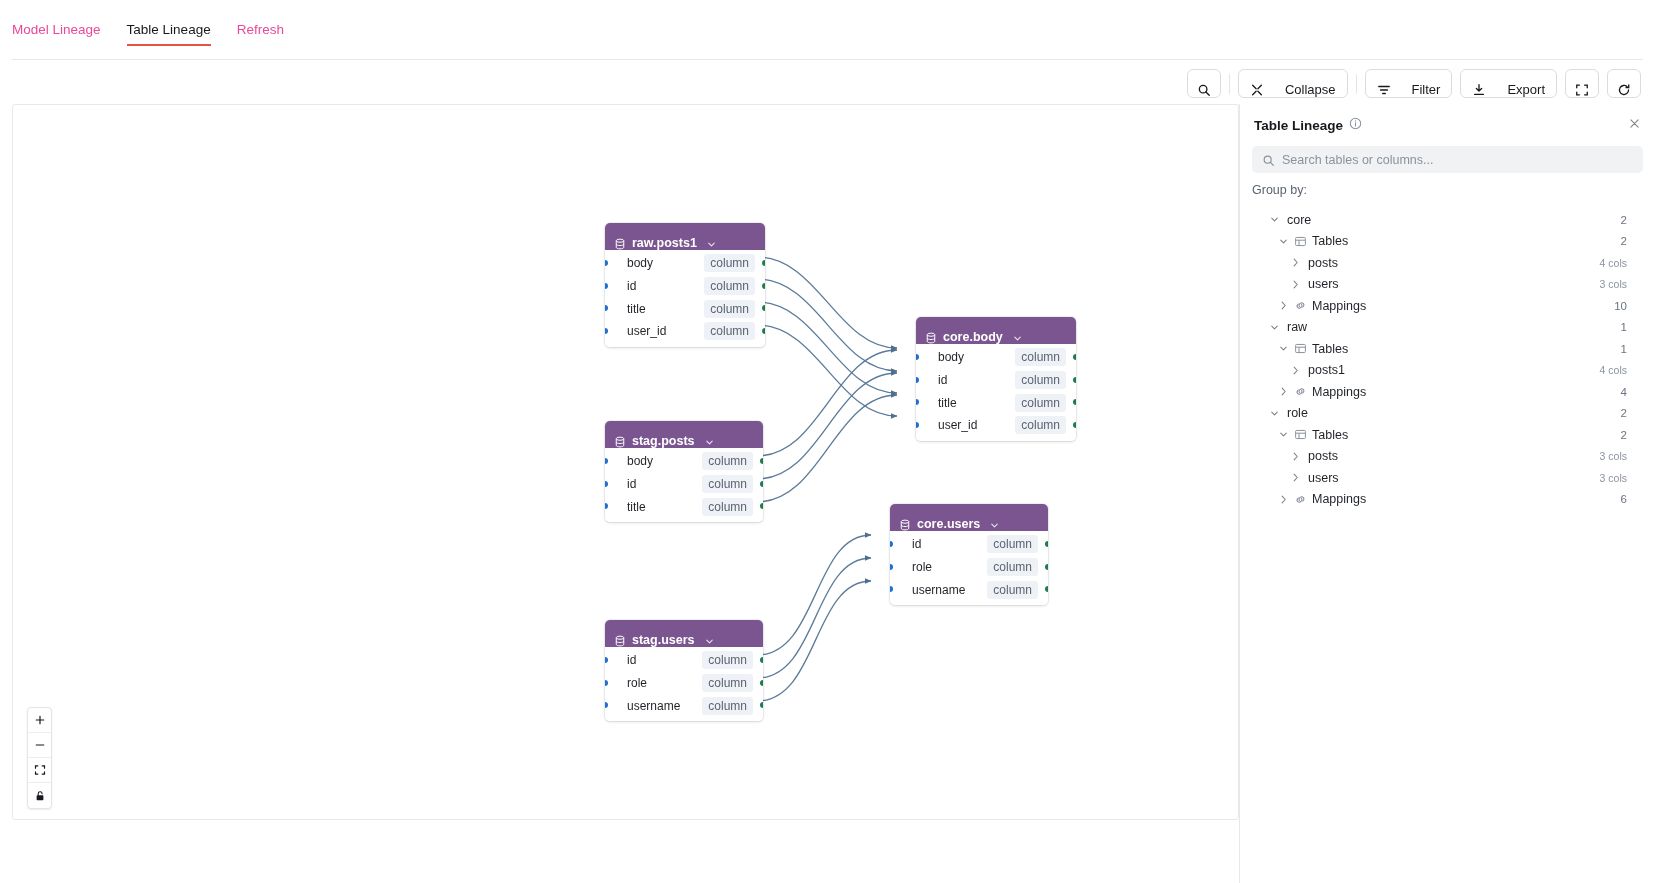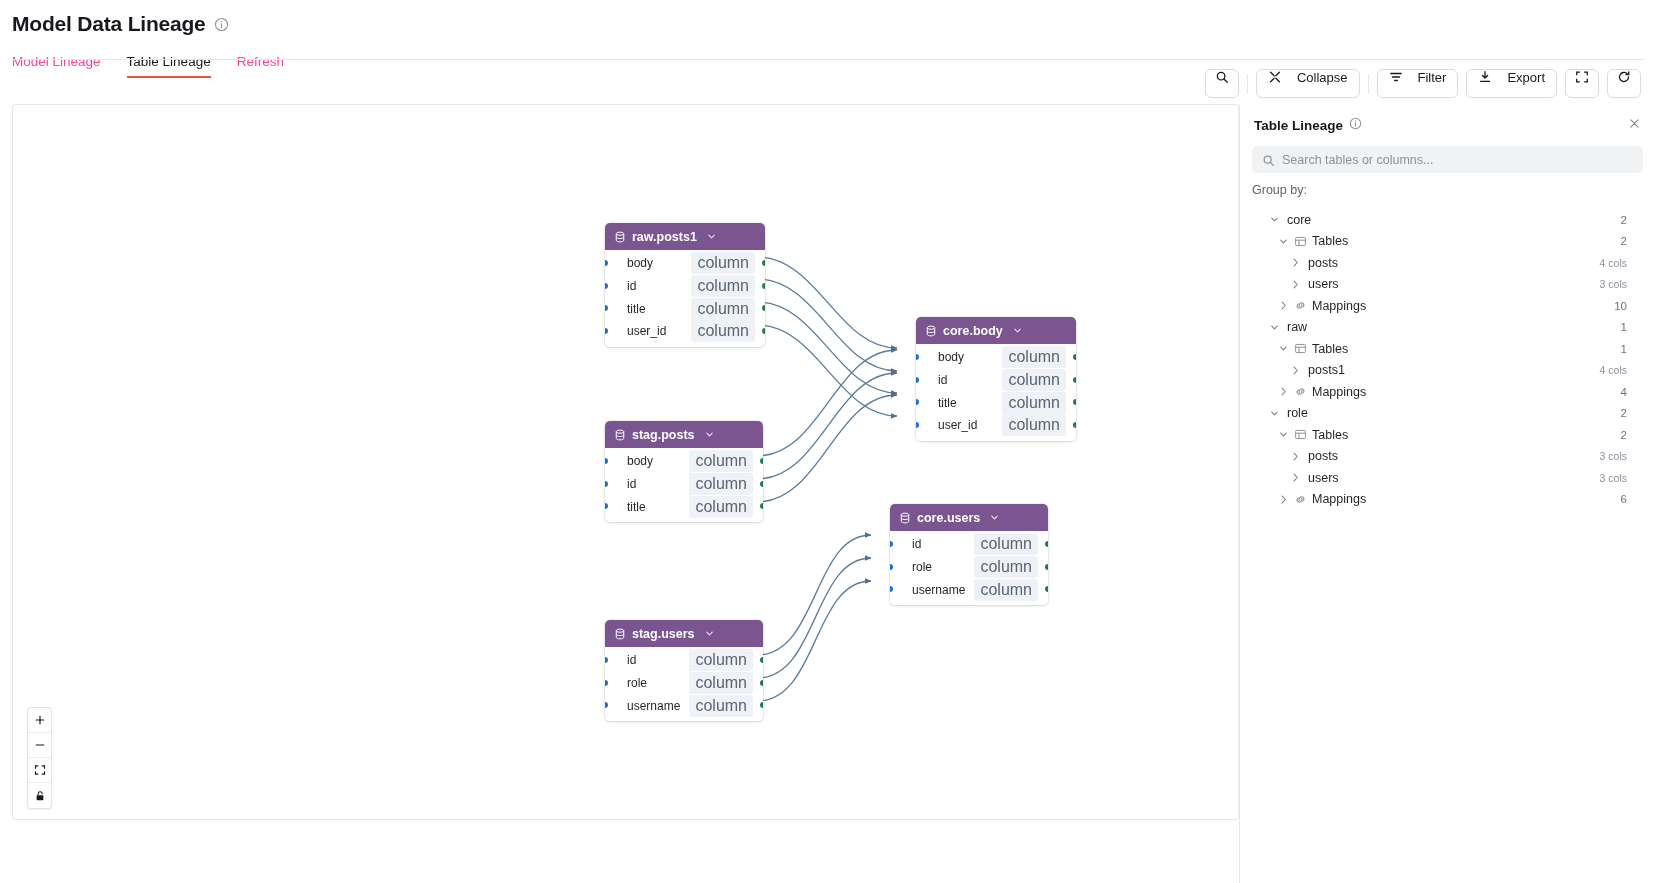--- a/index.html
+++ b/index.html
@@ -22,48 +22,48 @@
 
   .tabs { display: flex; align-items: flex-end; gap: 26px; margin-top: 10px; height: 28px; }
   .tab { font-size: 13.5px; color: #ec4899; padding-bottom: 7px; cursor: pointer; border-bottom: 2px solid transparent; }
   .tab.active { color: #16191d; border-bottom-color: #e8543f; }
   .tabs-underline { position: absolute; left: 12px; right: 12px; top: 59px; height: 1px; background: #e6e8ea; }
 
   
   .toolbar { position: absolute; right: 14px; top: 69px; display: flex; align-items: center; gap: 8px; }
   .tb-btn {
     height: 29px; border: 1px solid #d9dde1; border-radius: 6px; background: #fff;
-    display: flex; align-items: flex-start; gap: 15px; padding: 0 11px; font-size: 13px;
+    display: flex; align-items: flex-end; gap: 21px; padding: 0 11px; font-size: 13px;
     color: #16191d; cursor: pointer; white-space: nowrap;
   }
   .tb-btn.icon-only { width: 34px; padding: 0; justify-content: center; }
   .tb-sep { width: 1px; height: 20px; background: #e3e6e8; }
   .tb-ico { width: 14px; height: 14px; display: block; }
 
   
   .canvas {
     position: absolute; left: 12px; top: 104px; width: 1227px; height: 716px;
     background: #fff; border: 1px solid #e6e8ea; border-radius: 3px; overflow: hidden;
   }
   .flow-svg { position: absolute; left: 0; top: 0; }
 
   .node { position: absolute; border-radius: 5px; background: #fff;
           box-shadow: 0 1px 3px rgba(16,22,26,.14), 0 0 0 1px rgba(16,22,26,.05);
           overflow: hidden; cursor: move; }
   .node-head {
-    background: #7b5590; color: #fff; height: 27px; display: flex; align-items: center;
+    background: #7b5590; color: #fff; height: 27px; display: flex; align-items: flex-end;
     gap: 6px; padding: 0 9px; font-size: 12.5px; font-weight: bold;
   }
   .node-head .db-ico { width: 12px; height: 12px; display: block; flex: none; }
   .node-head .chev { margin-left: 3px; opacity: .85; }
   .node-body { padding: 2px 0 4px 0; background: #fff; }
   .col-row { display: flex; align-items: center; justify-content: space-between;
              height: 22.7px; padding: 0 10px 0 22px; }
   .col-name { font-size: 12px; color: #1f2328; text-align: center; }
-  .col-tag { font-size: 16px; color: #5b6472; background: #eef1f6; border-radius: 3px; padding: 2px 6px; }
+  .col-tag { font-size: 12px; color: #5b6472; background: #eef1f6; border-radius: 3px; padding: 2px 6px; }
   .port { position: absolute; width: 6px; height: 6px; border-radius: 50%; }
   .port.in { background: #1f6fd0; left: -3px; }
   .port.out { background: #1f7a4d; right: -3px; }
 
   
   .zoom-ctrl { position: absolute; left: 14px; bottom: 10px; width: 25px;
                border: 1px solid #e1e4e8; border-radius: 4px; background: #fff;
                box-shadow: 0 1px 2px rgba(0,0,0,.07); overflow: hidden; }
   .zc-btn { height: 25px; display: flex; align-items: center; justify-content: center;
             border-bottom: 1px solid #ededf0; cursor: pointer; }
@@ -111,30 +111,20 @@
                   display: flex; align-items: center; justify-content: flex-end;
                   padding-right: 14px; font-size: 11.5px; color: #6b7481;
                   border-top: 1px solid #eef0f2; }
 </style>
 </head>
 <body>
 
 <div class="app">
 
   <div class="header">
-    <div class="title-row">
-      <span class="page-title">Model Data Lineage</span>
-      <span class="info-icon">
-        <svg width="15" height="15" viewBox="0 0 16 16" fill="none" stroke="#8b939e" stroke-width="1.2">
-          <circle cx="8" cy="8" r="6.4"></circle>
-            <path d="M8 7.2v4" stroke-linecap="round"></path>
-            <circle cx="8" cy="4.9" r=".75" fill="#8b939e" stroke="none"></circle>
-        </svg>
-      </span>
-    </div>
     <div class="tabs">
       <div class="tab">Model Lineage</div>
       <div class="tab active">Table Lineage</div>
       <div class="tab">Refresh</div>
     </div>
   </div>
   <div class="tabs-underline"></div>
 
   <div class="toolbar">
     <div class="tb-btn icon-only">

